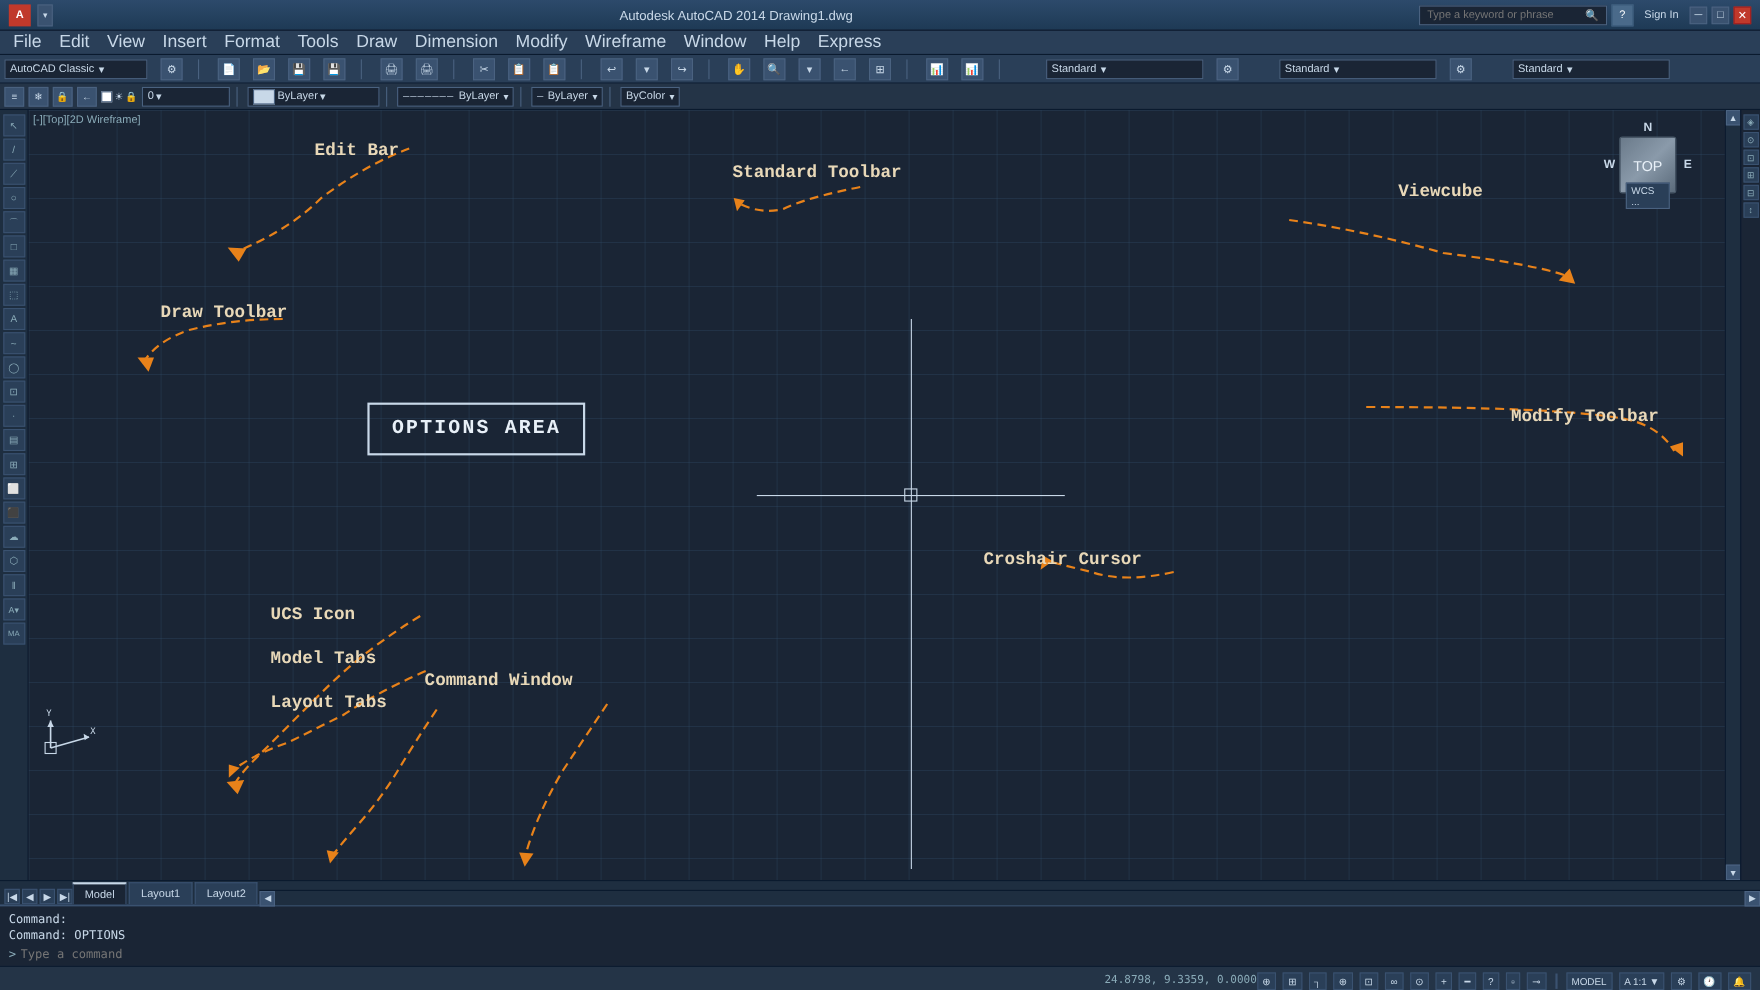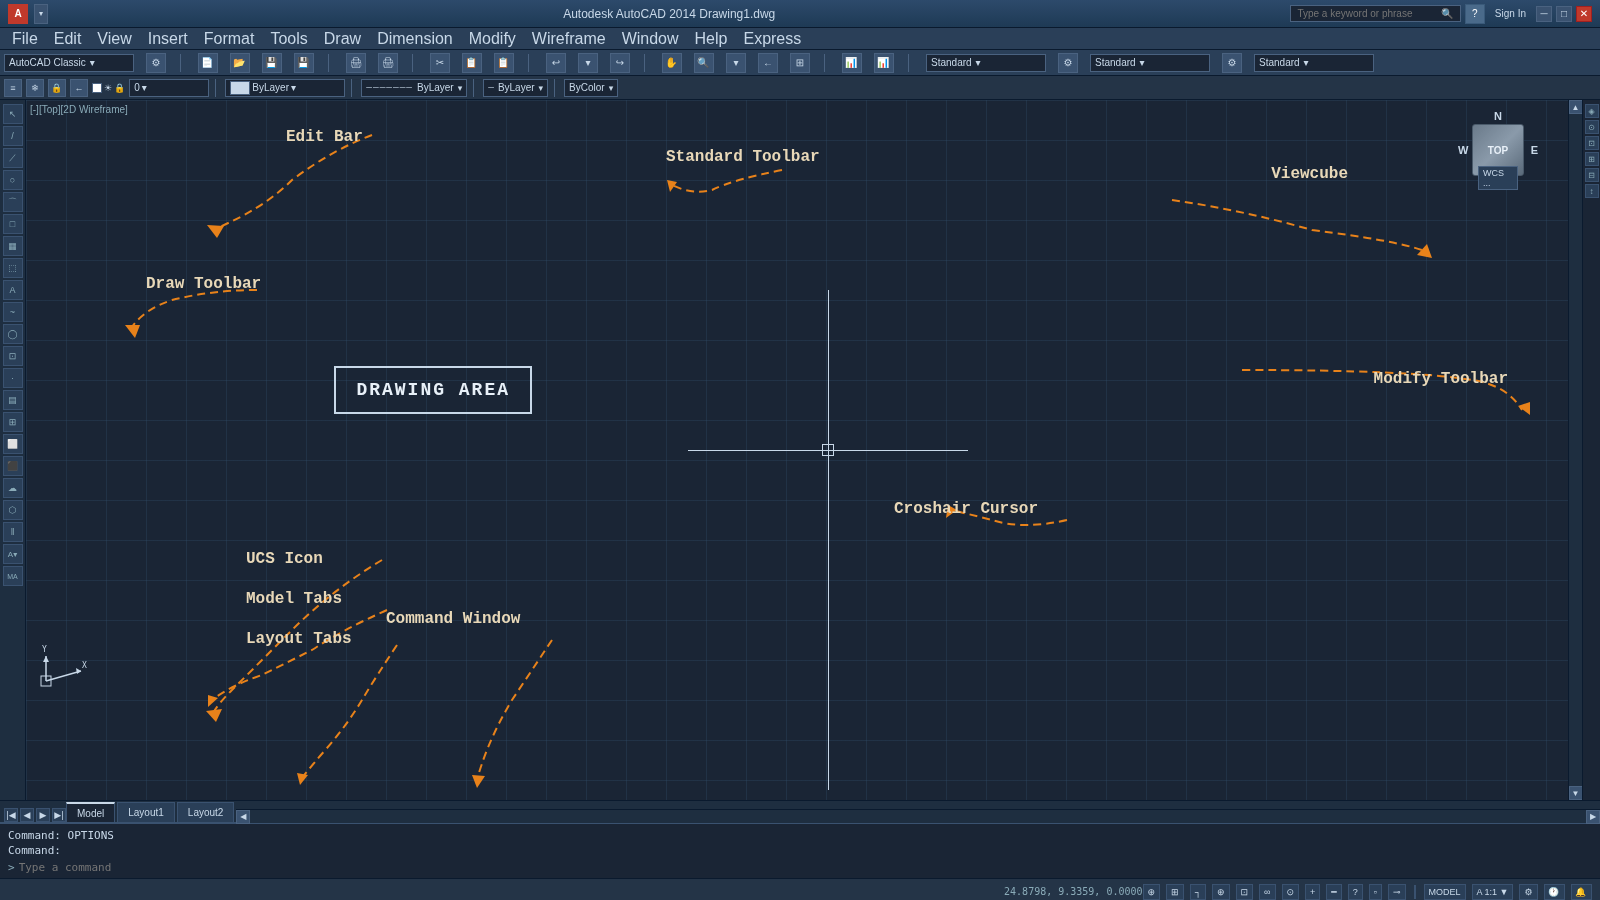--- a/index.html
+++ b/index.html
@@ -59,21 +59,21 @@
     .toolbar-dropdown {
       height: 18px;
       background: #1a2535;
       border: 1px solid #4a6280;
       color: #c8d8e8;
       font-size: 10px;
       padding: 0 4px;
       display: flex; align-items: center; gap: 4px;
       cursor: pointer;
     }
-    .toolbar-dropdown-wide { width: 120px; }
+    .toolbar-dropdown-wide { width: 143px; margin-left: 25px; }
 
     
     #layer-toolbar {
       height: 24px;
       background: #243447;
       display: flex;
       align-items: center;
       padding: 2px 4px;
       gap: 4px;
       border-bottom: 1px solid #0a1a2e;
@@ -170,21 +170,21 @@
     #viewcube-box {
       width: 52px; height: 52px;
       background: linear-gradient(135deg, #6a7a8a, #8a9aaa, #5a6a7a);
       border: 1px solid #4a5a6a;
       position: absolute;
       top: 14px; left: 14px;
       display: flex; align-items: center; justify-content: center;
       cursor: pointer;
       border-radius: 3px;
     }
-    #viewcube-box span { color: #e8f0f8; font-size: 10px; font-weight: bold; }
+    #viewcube-box span { color: #e8f0f8; font-size: 13px; font-weight: normal; }
     #wcs-label {
       position: absolute;
       bottom: 0; left: 50%;
       transform: translateX(-50%);
       background: #2a3f58;
       border: 1px solid #4a6280;
       color: #c8d8e8;
       font-size: 9px;
       padding: 1px 4px;
       cursor: pointer;
@@ -558,21 +558,21 @@
       </div>
     </div>
 
     <div id="crosshair">
       <div class="crosshair-h"></div>
       <div class="crosshair-v"></div>
       <div class="crosshair-box"></div>
     </div>
 
     <div id="drawing-label-box">
-      <span>DRAWING AREA</span>
+      <span>OPTIONS AREA</span>
     </div>
 
     <div id="ucs-icon">
       <svg width="60" height="60" viewBox="0 0 60 60">
 
         <line x1="10" y1="45" x2="45" y2="35" stroke="#c8d8e8" stroke-width="1.5"></line>
         <polygon points="45,35 40,32 41,38" fill="#c8d8e8"></polygon>
 
         <line x1="10" y1="45" x2="10" y2="20" stroke="#c8d8e8" stroke-width="1.5"></line>
         <polygon points="10,20 7,26 13,26" fill="#c8d8e8"></polygon>
@@ -626,22 +626,22 @@
 
   <div style="flex:1;height:14px;background:#1e2e40;border-top:1px solid #0a1a2e;align-self:flex-start;margin-top:8px;display:flex;align-items:center;">
     <div style="width:14px;height:14px;background:#3a5270;border:1px solid #4a6280;display:flex;align-items:center;justify-content:center;cursor:pointer;font-size:8px;color:#c8d8e8;">◀</div>
     <div style="flex:1;height:14px;"></div>
     <div style="width:14px;height:14px;background:#3a5270;border:1px solid #4a6280;display:flex;align-items:center;justify-content:center;cursor:pointer;font-size:8px;color:#c8d8e8;">▶</div>
   </div>
 </div>
 
 <div id="command-window">
   <div id="command-text">
+    <div>Command:</div>
     <div>Command:  OPTIONS</div>
-    <div>Command:</div>
   </div>
   <div id="command-input-area">
     <span id="command-prompt">&gt;</span>
     <input type="text" id="command-input" placeholder="Type a command" style="">
   </div>
 </div>
 
 <div id="status-bar">
   <div id="status-bar-left">24.8798, 9.3359, 0.0000</div>
   <div id="status-bar-right">

